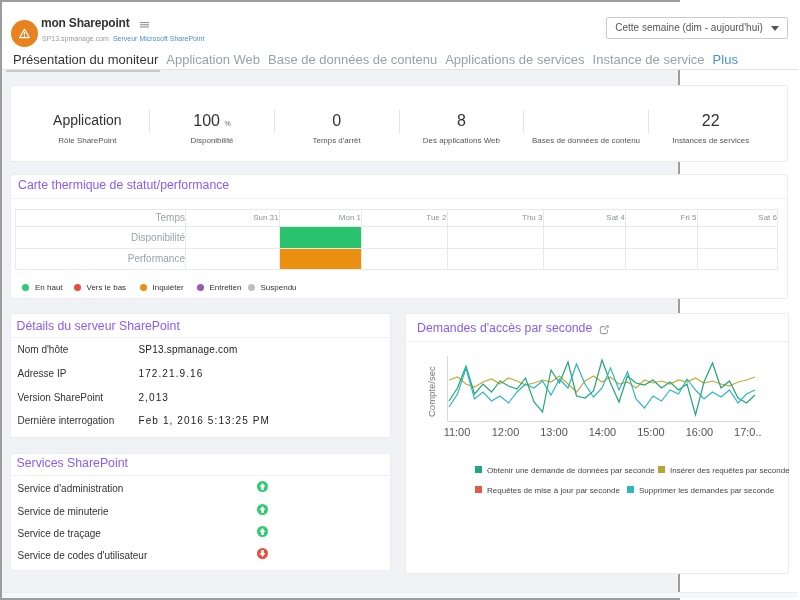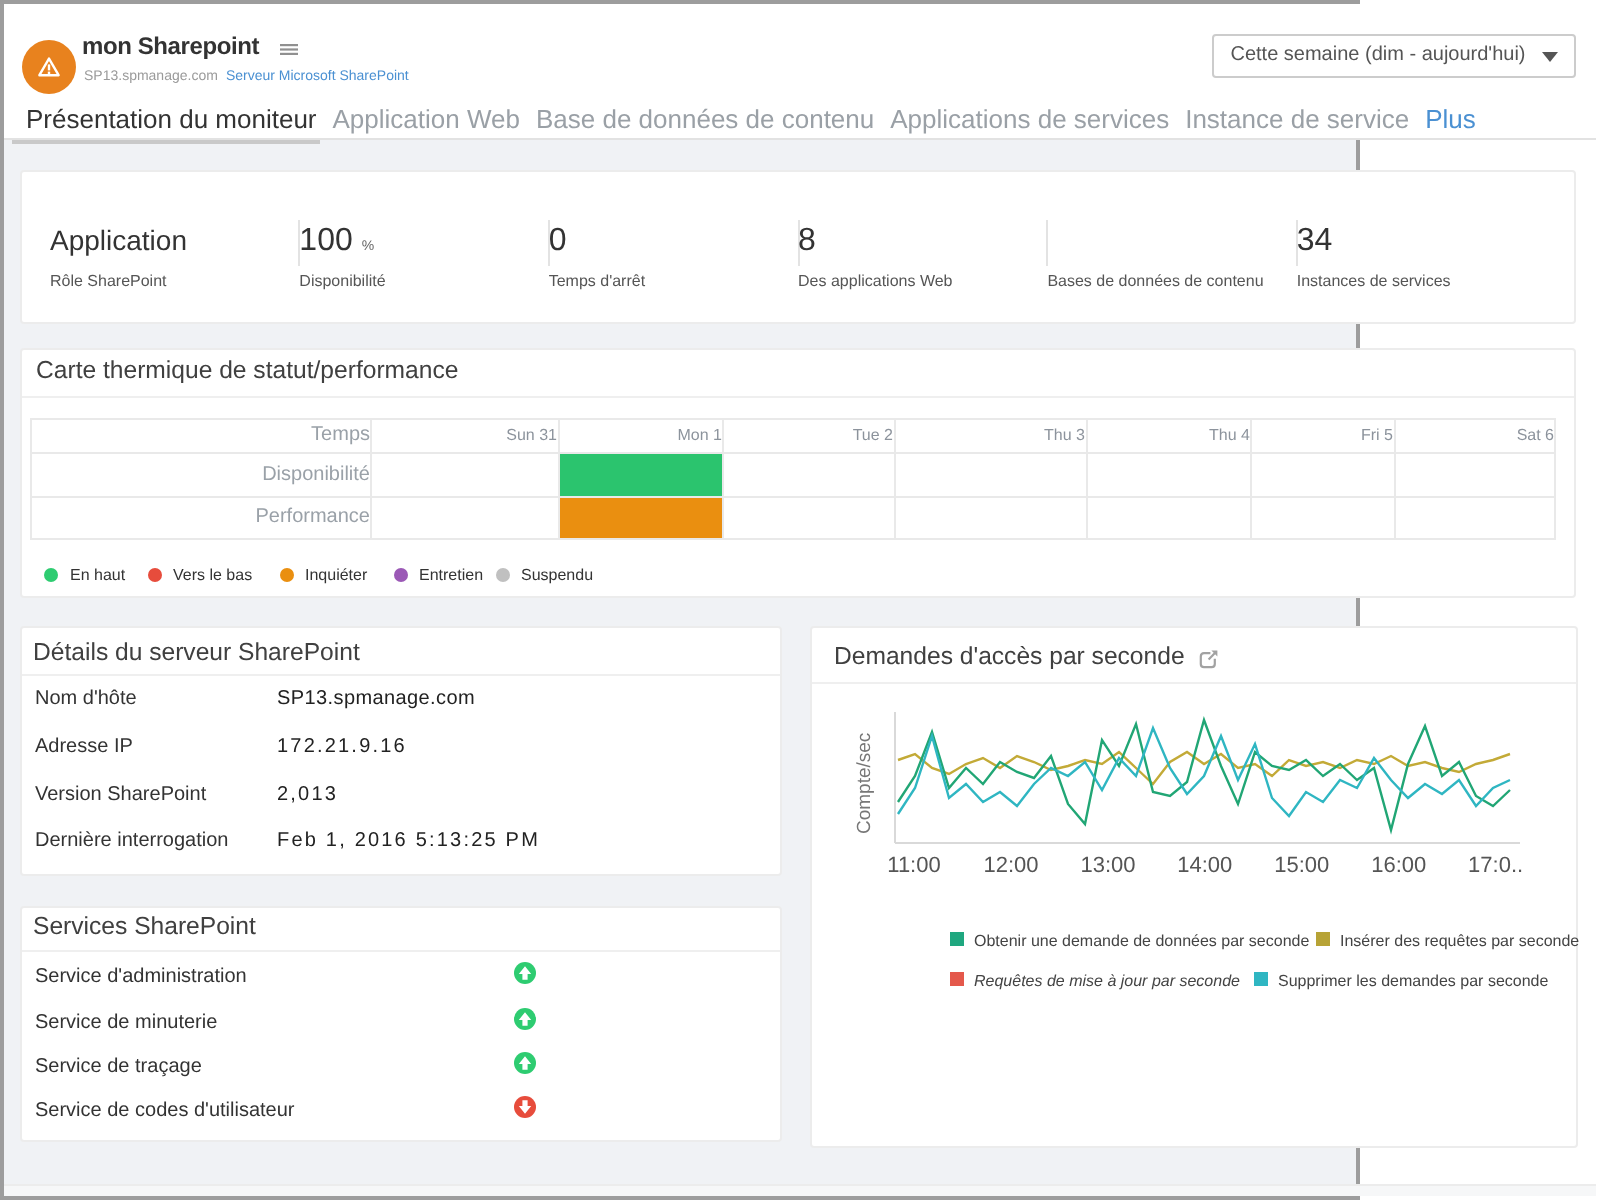--- a/index.html
+++ b/index.html
@@ -16,29 +16,29 @@
 .dropdown { position:absolute; left:604px; top:15px; width:182px; height:22px; border:1px solid #ccc; border-radius:2px; background:#fff; font-size:10px; color:#555; line-height:20px; text-align:center; padding-right:16px; }
 .dropdown .caret { position:absolute; right:8px; top:8px; width:0; height:0; border-left:4px solid transparent; border-right:4px solid transparent; border-top:5px solid #555; }
 
 .tabs { position:absolute; left:4px; top:50px; font-size:13px; color:#9aa0a6; white-space:nowrap; }
 .tabs span { margin-right:8px; padding-bottom:3px; display:inline-block; }
 .tabs .active { color:#333; border-bottom:2px solid #c9c9c9; padding-left:7px; padding-right:2px; margin-right:6px; }
 .tabs .plus { color:#4a90d2; }
 
 .card { position:absolute; background:#fff; border:1px solid #ececec; border-radius:2px; }
 .stats { left:8px; top:83px; width:778px; height:77px; display:flex; padding:0 14px; }
-.stat { flex:1; text-align:left; position:relative; }
+.stat { flex:1; text-align:center; position:relative; }
 .stat + .stat:before { content:""; position:absolute; left:-0.5px; top:24px; height:23px; width:1px; background:#e3e3e3; }
 .stat .num { font-size:16px; color:#333; position:absolute; top:26px; width:100%; }
 .stat .num .pct { font-size:7px; color:#666; }
 .stat .lbl { font-size:8px; color:#555; position:absolute; top:50px; width:100%; }
 .stat .app { font-size:14px; color:#333; position:absolute; top:25.5px; width:100%; }
 
 .heat { left:8px; top:172px; width:778px; height:125px; }
-.card-title { font-size:12.3px; color:#404040; position:absolute; left:9px; top:6px; }
+.card-title { font-size:12.3px; color:#8b5cf6; position:absolute; left:9px; top:6px; }
 .title-line { position:absolute; left:0; top:26px; width:100%; border-bottom:1px solid #efefef; }
 .heattbl { position:absolute; left:4px; top:34px; width:762px; border-collapse:collapse; table-layout:fixed; }
 .heattbl td { border:1px solid #e9e9e9; font-size:10px; color:#9aa1a8; padding:0 0 0 7px;text-align:right; }
 .heattbl tr.hd td { height:16.5px; font-size:8px; color:#8c939c; padding-left:4px; }
 
 .heattbl tr.r1 td { height:22px; }
 .heattbl tr.r2 td { height:21px; }
 .heattbl td.pad0 { padding:0; }
 .fillbar { width:100%; height:100%; }
 .bar-g { background:#2bc46e; }
@@ -102,21 +102,21 @@
         <div class="lbl">Temps d'arrêt</div>
       </div>
     <div class="stat">
         <div class="num">8</div>
         <div class="lbl">Des applications Web</div>
       </div>
     <div class="stat">
         <div class="lbl">Bases de données de contenu</div>
       </div>
     <div class="stat">
-        <div class="num">34</div>
+        <div class="num">22</div>
         <div class="lbl">Instances de services</div>
       </div>
   </div>
   <div class="card heat">
     <div class="card-title" style="left:7px; top:2.5px;">Carte thermique de statut/performance</div>
     <div class="title-line" style="top:23px;"></div>
     <table class="heattbl">
       <colgroup>
           <col style="width:170px">
           <col style="width:93.5px">
@@ -127,21 +127,21 @@
           <col style="width:71.5px">
           <col style="width:80.5px">
         </colgroup>
       <tbody>
           <tr class="hd">
             <td class="first" style="font-size:10px;color:#9aa1a8;padding-left:7px;">Temps</td>
             <td>Sun 31</td>
             <td>Mon 1</td>
             <td>Tue 2</td>
             <td>Thu 3</td>
-            <td>Thu 4</td>
+            <td>Sat 4</td>
             <td>Fri 5</td>
             <td>Sat 6</td>
           </tr>
       <tr class="r1">
             <td class="first">Disponibilité</td>
             <td></td>
             <td class="pad0">
               <div class="fillbar bar-g"></div>
             </td>
             <td></td>
@@ -216,17 +216,17 @@
         <text x="244.9" y="86">15:00</text>
         <text x="293.4" y="86">16:00</text>
         <text x="341.8" y="86">17:0..</text>
       </g>
       <polyline fill="none" stroke="#c3aa37" stroke-width="1.2" points="43.0,30 51.5,27 60.0,34 68.5,37 77.0,32 85.5,29 94.0,34 102.5,28 111.0,31 119.5,35 128.0,33 136.5,30 145.0,32 153.5,26 162.0,34 170.5,42 179.0,31 187.5,26 196.0,32 204.5,27 213.0,34 221.5,32 230.0,38 238.5,30 247.0,33 255.5,31 264.0,34 272.5,30 281.0,32 289.5,28 298.0,33 306.5,31 315.0,34 323.5,36 332.0,32 340.5,30 349.0,27"></polyline>
       <polyline fill="none" stroke="#21a675" stroke-width="1.2" points="43.0,51 51.5,38 60.0,16 68.5,44 77.0,34 85.5,42 94.0,31 102.5,36 111.0,39 119.5,28 128.0,52 136.5,62 145.0,20 153.5,33 162.0,12 170.5,46 179.0,48 187.5,41 196.0,10 204.5,33 213.0,52 221.5,26 230.0,33 238.5,35 247.0,30 255.5,38 264.0,32 272.5,40 281.0,34 289.5,65 298.0,32 306.5,13 315.0,38 323.5,31 332.0,48 340.5,53 349.0,45"></polyline>
       <polyline fill="none" stroke="#2fb6c2" stroke-width="1.2" points="43.0,57 51.5,44 60.0,18 68.5,49 77.0,42 85.5,51 94.0,46 102.5,53 111.0,42 119.5,34 128.0,38 136.5,31 145.0,45 153.5,29 162.0,38 170.5,14 179.0,34 187.5,47 196.0,38 204.5,18 213.0,40 221.5,22 230.0,49 238.5,58 247.0,46 255.5,51 264.0,40 272.5,44 281.0,29 289.5,40 298.0,49 306.5,42 315.0,47 323.5,40 332.0,53 340.5,44 349.0,40"></polyline>
     </svg>
     <div class="clegend" style="left:49px;top:151.5px;"><span class="sq" style="background:#1fa77f"></span>Obtenir une demande de données par seconde</div>
     <div class="clegend" style="left:232px;top:151.5px;"><span class="sq" style="background:#b7a336"></span>Insérer des requêtes par seconde</div>
-    <div class="clegend" style="left:49px;top:171.5px;font-style:italic;"><span class="sq" style="background:#e4584b"></span>Requêtes de mise à jour par seconde</div>
+    <div class="clegend" style="left:49px;top:171.5px;"><span class="sq" style="background:#e4584b"></span>Requêtes de mise à jour par seconde</div>
     <div class="clegend" style="left:201px;top:171.5px;"><span class="sq" style="background:#2fb6c2"></span>Supprimer les demandes par seconde</div>
   </div>
   <div class="bstrip"></div>
 </div>
 
 </body></html>

